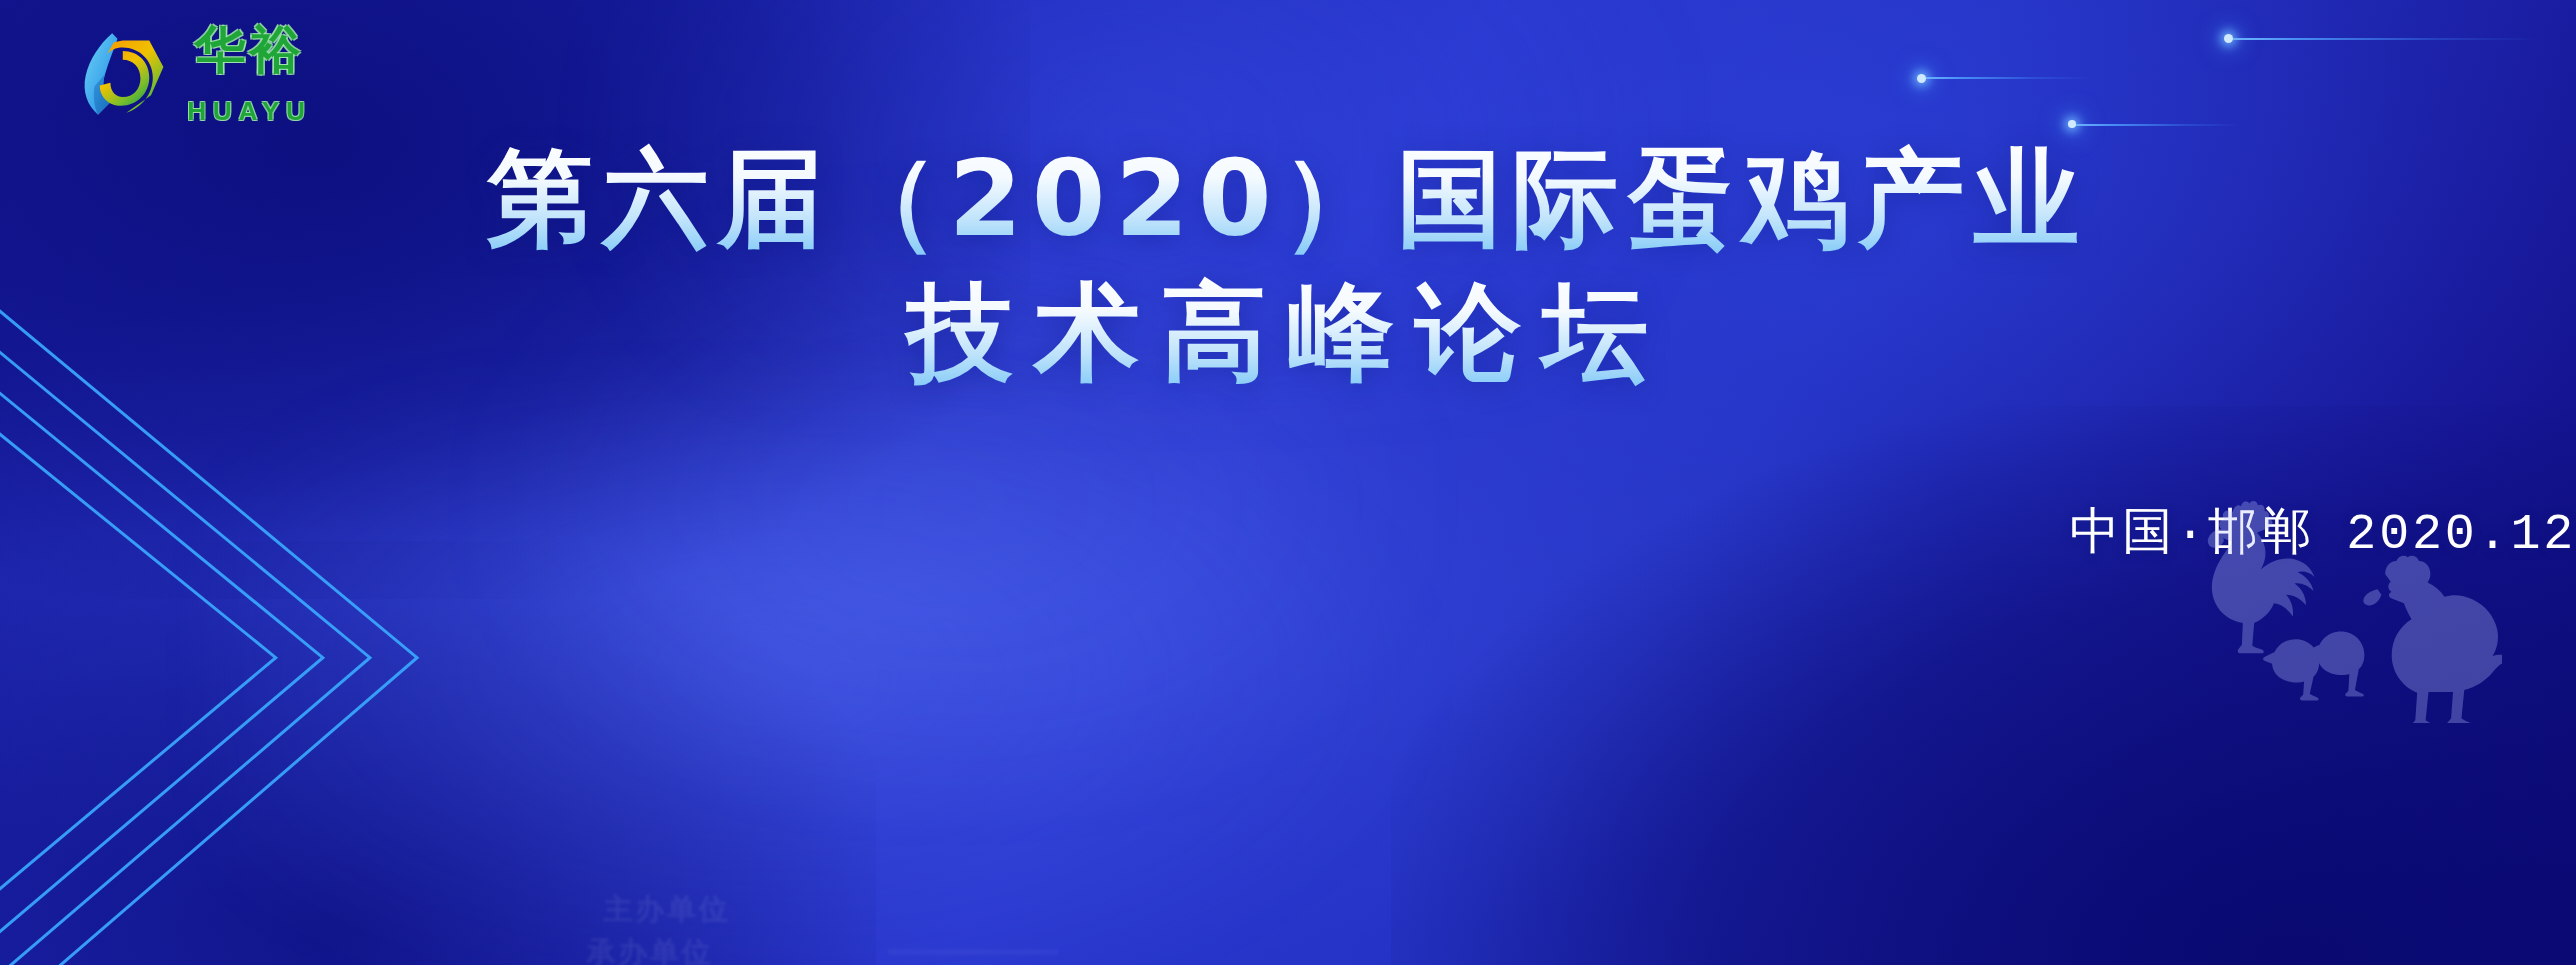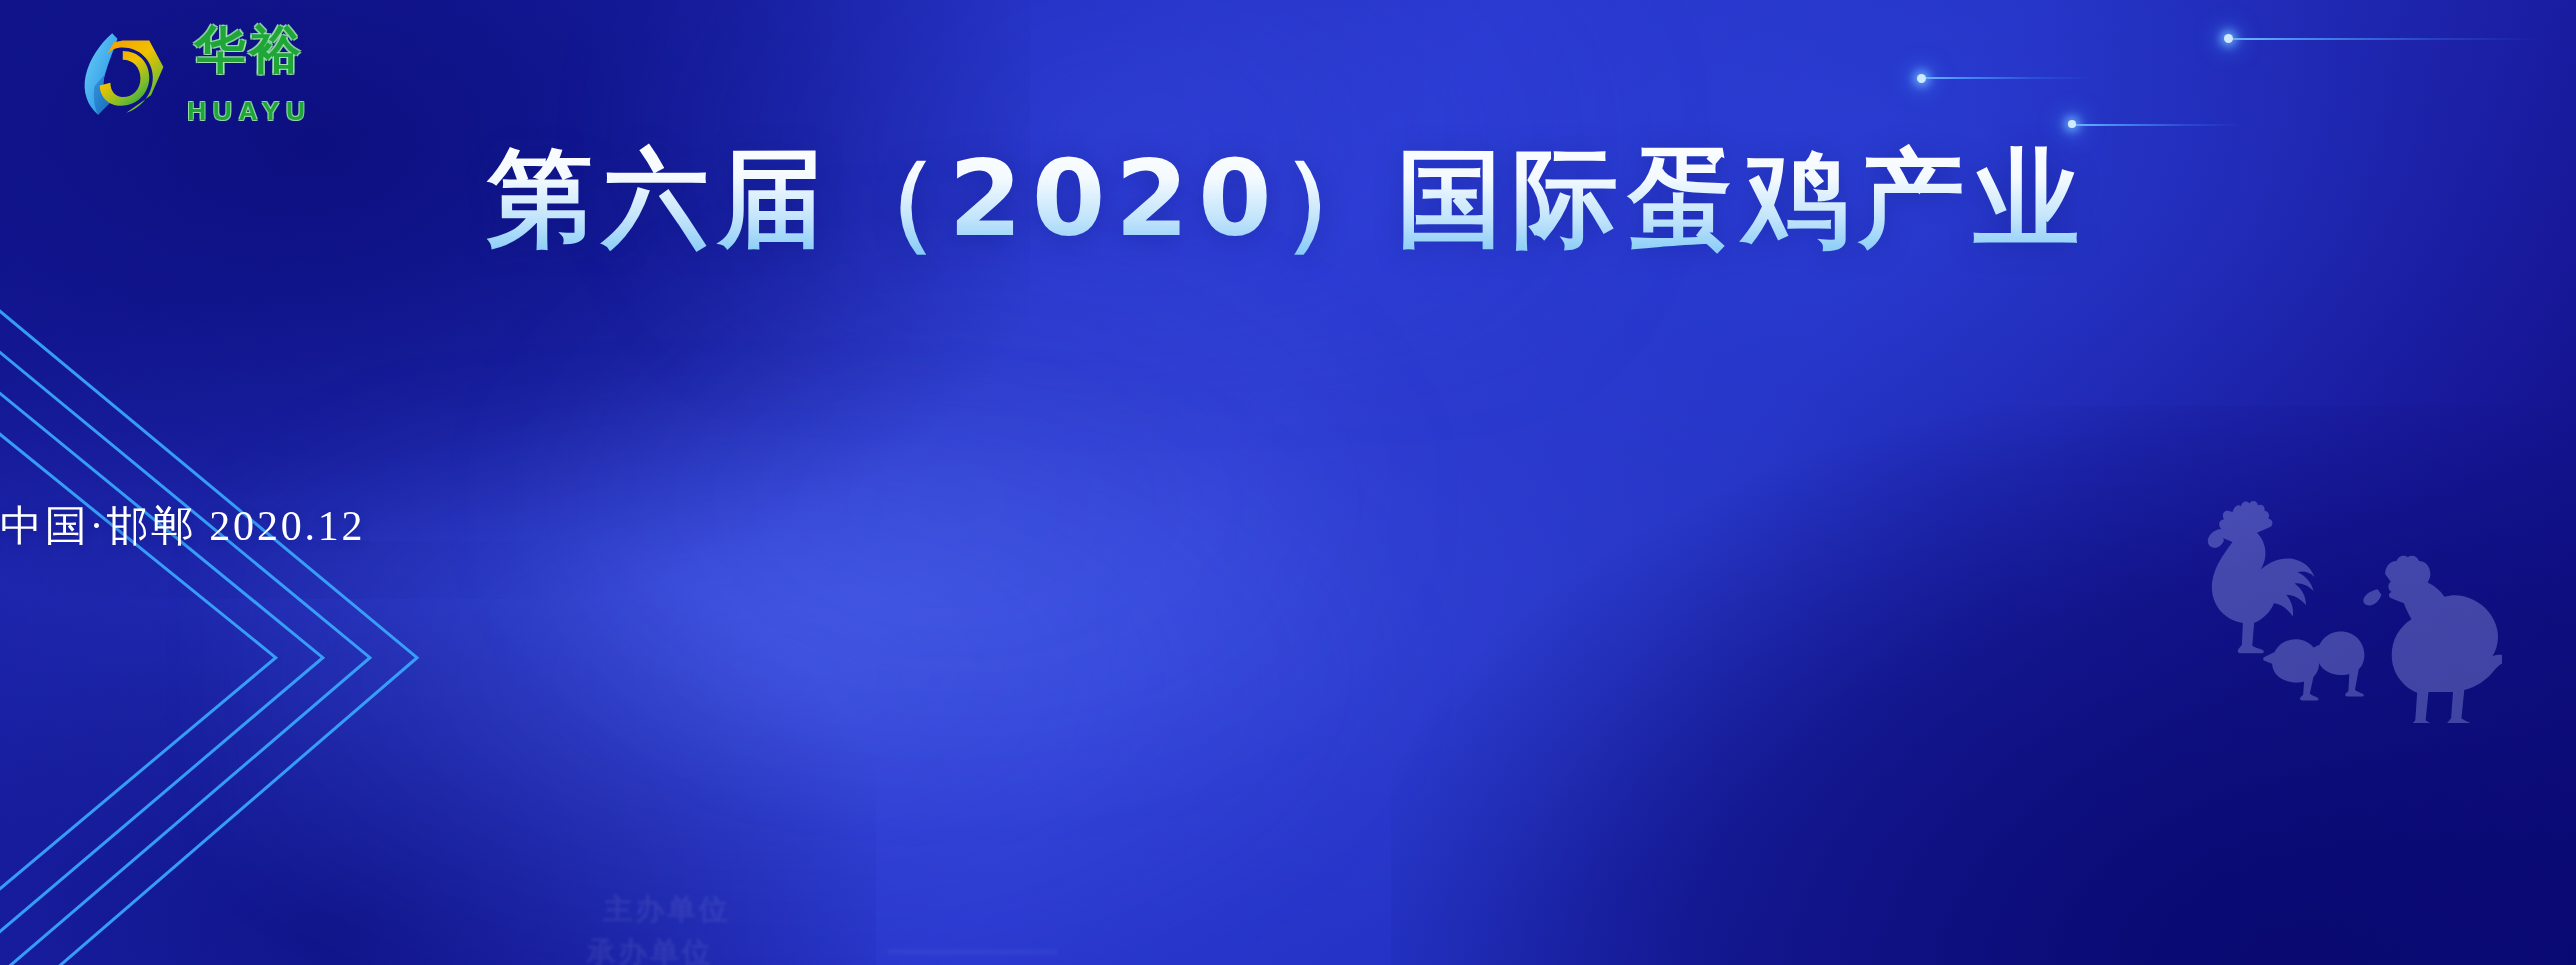--- a/index.html
+++ b/index.html
@@ -160,23 +160,23 @@
     -webkit-text-fill-color: transparent;
     filter: drop-shadow(0 3.8px 13.2px rgba(10,20,120,0.35));
   }
   .hl-line-2 { letter-spacing: 21px; }
 
   .subtitle {
     position: absolute;
     left: 0;
     right: 0;
     top: 498px;
-    text-align: left;
-    font-family: Liberation Serif, serif;
-    font-size: 42px;
+    text-align: right;
+    font-family: Liberation Mono, monospace;
+    font-size: 50px;
     color: #ffffff;
     letter-spacing: 2.8px;
     text-shadow: 0 1.9px 9.4px rgba(10,20,110,0.35);
   }
 
   
   .chickens {
     position: absolute;
     right: 74px;
     bottom: 243px;
@@ -279,20 +279,21 @@
       </svg>
     </div>
     <div class="logo-text">
       <div class="logo-cn">华裕</div>
       <div class="logo-en">HUAYU</div>
     </div>
   </div>
 
   <div class="headline">
     <div class="hl-line">第六届（2020）国际蛋鸡产业</div>
+    <div class="hl-line hl-line-2">技术高峰论坛</div>
   </div>
 
   <div class="subtitle">中国·邯郸  2020.12</div>
 
   <div class="chickens">
     <svg viewBox="0 0 330 260">
       <g fill="#b9c4ff">
 
         <g>
           <path d="M44 36 c2 -6 6 -9 9 -6 c1 -5 6 -7 9 -3 c3 -4 8 -3 9 2 c4 -2 8 1 7 6 c4 0 6 4 4 8

